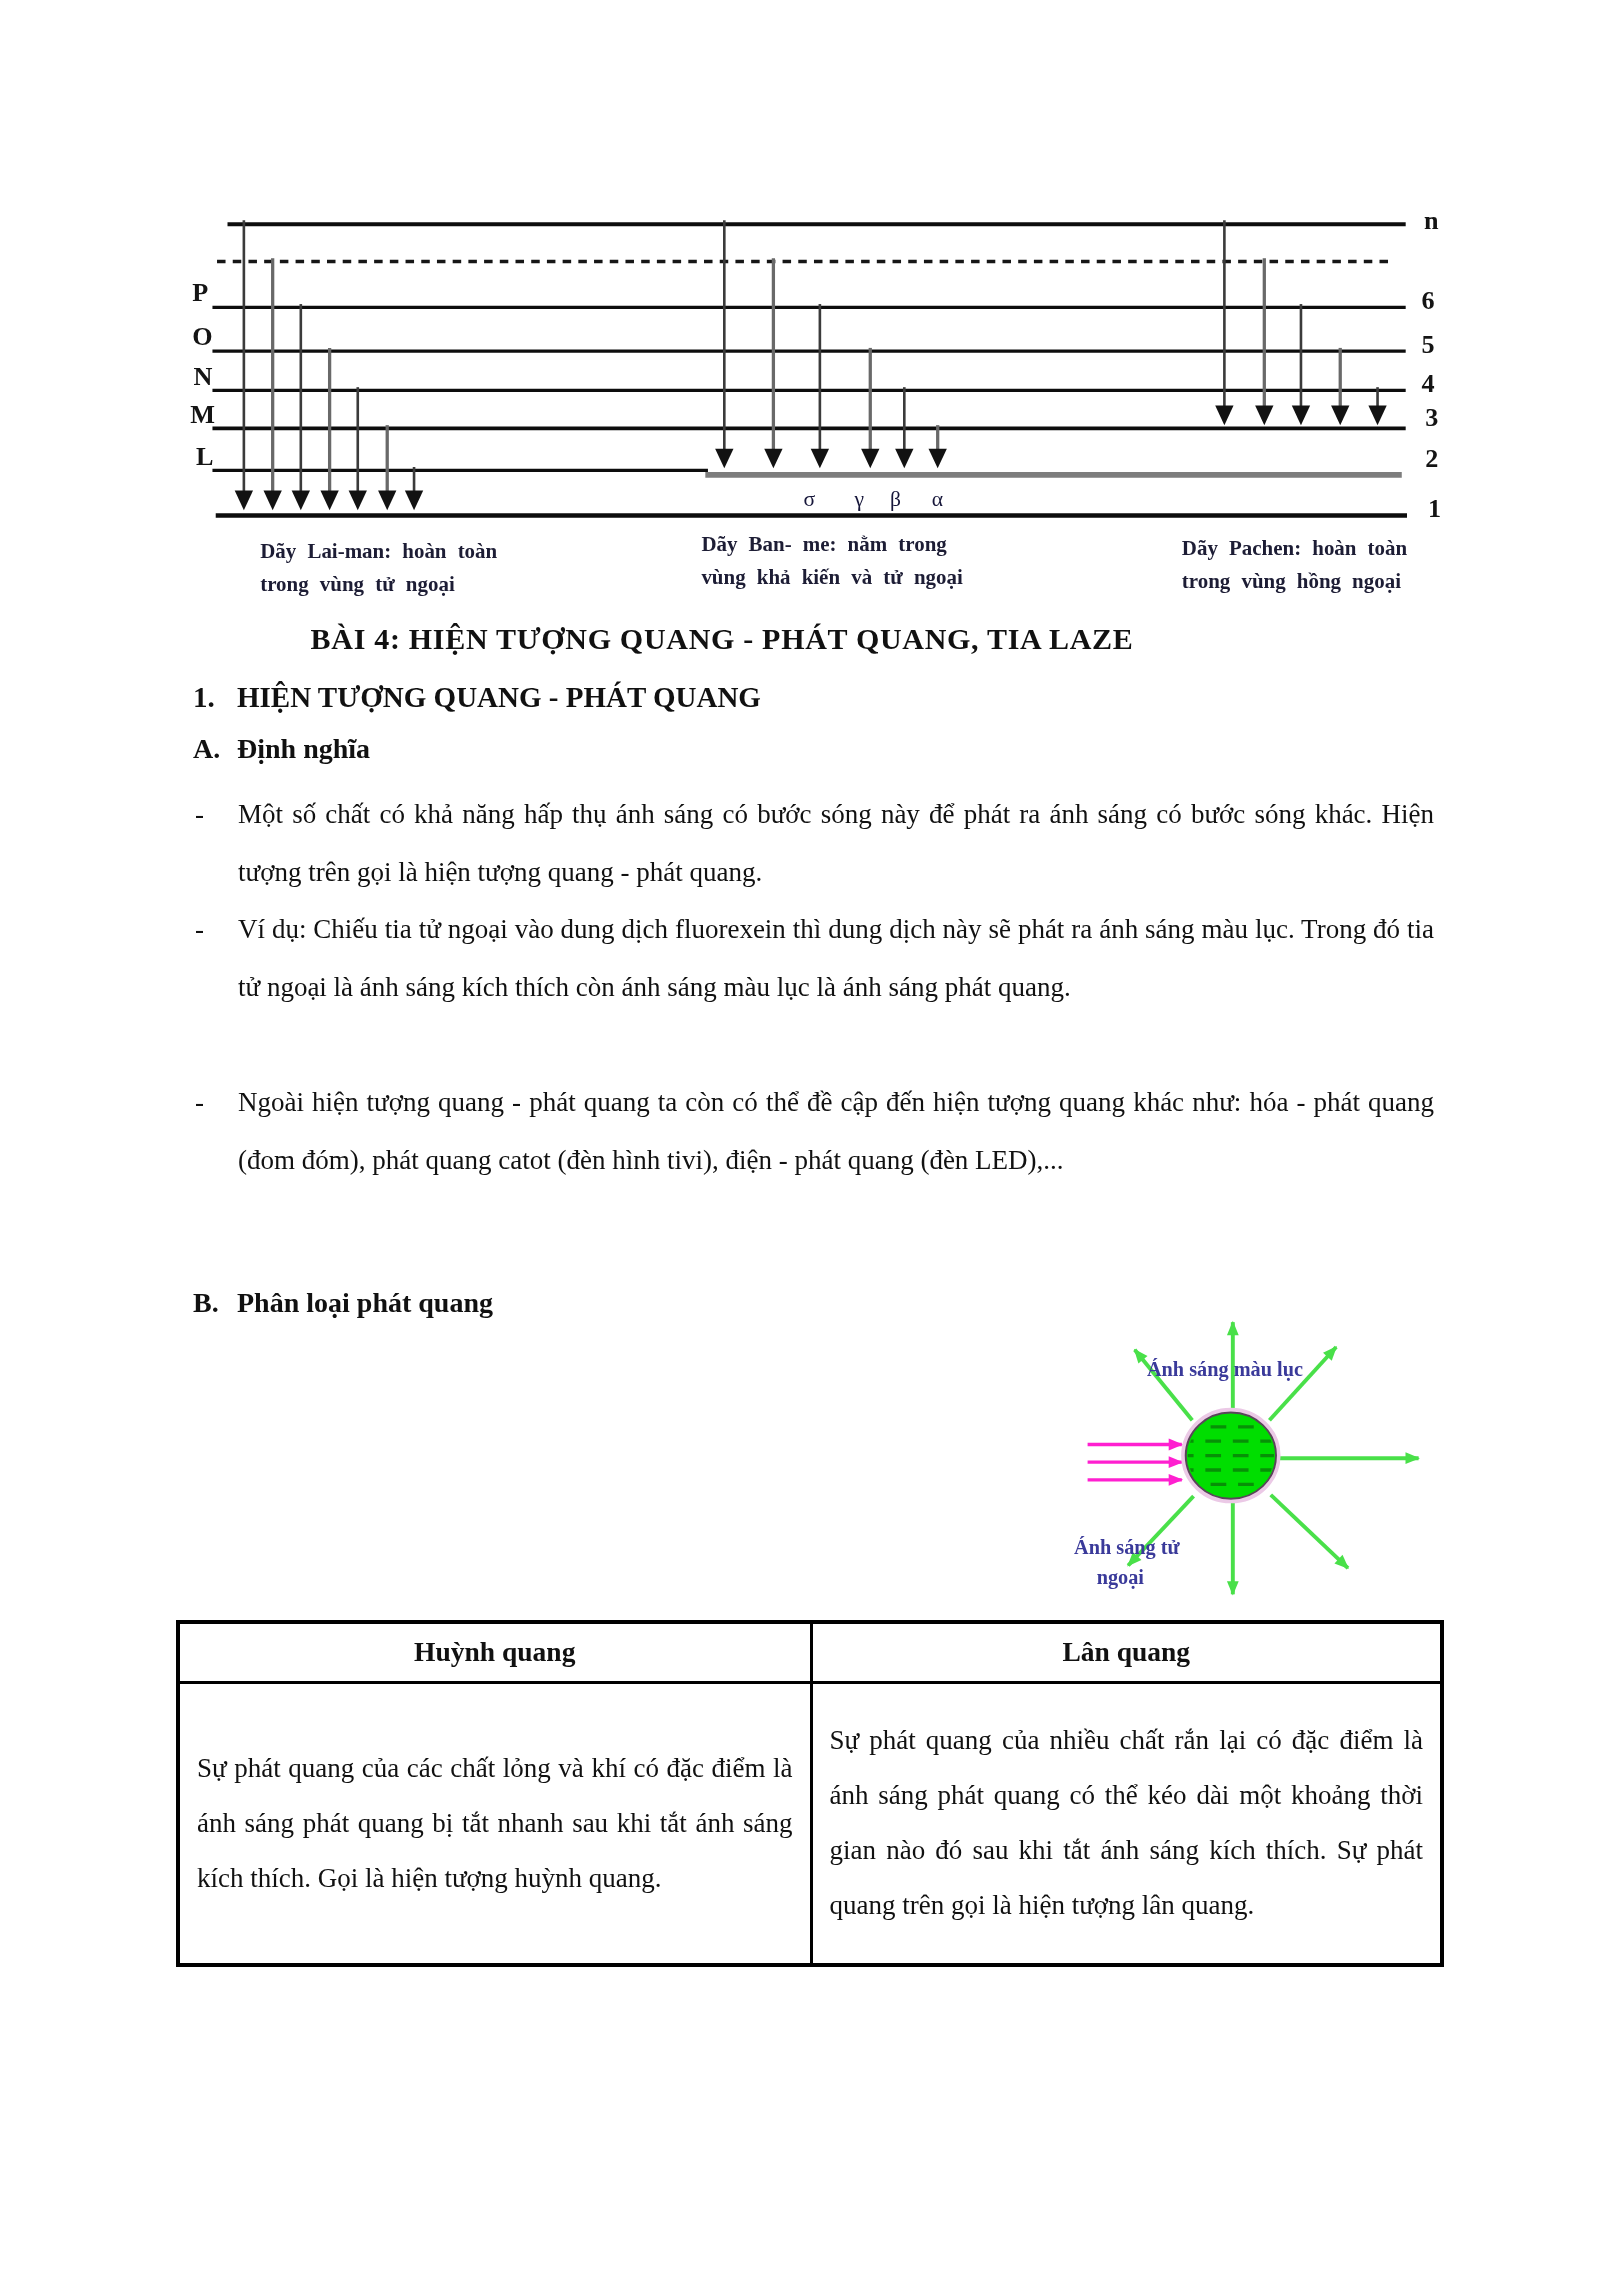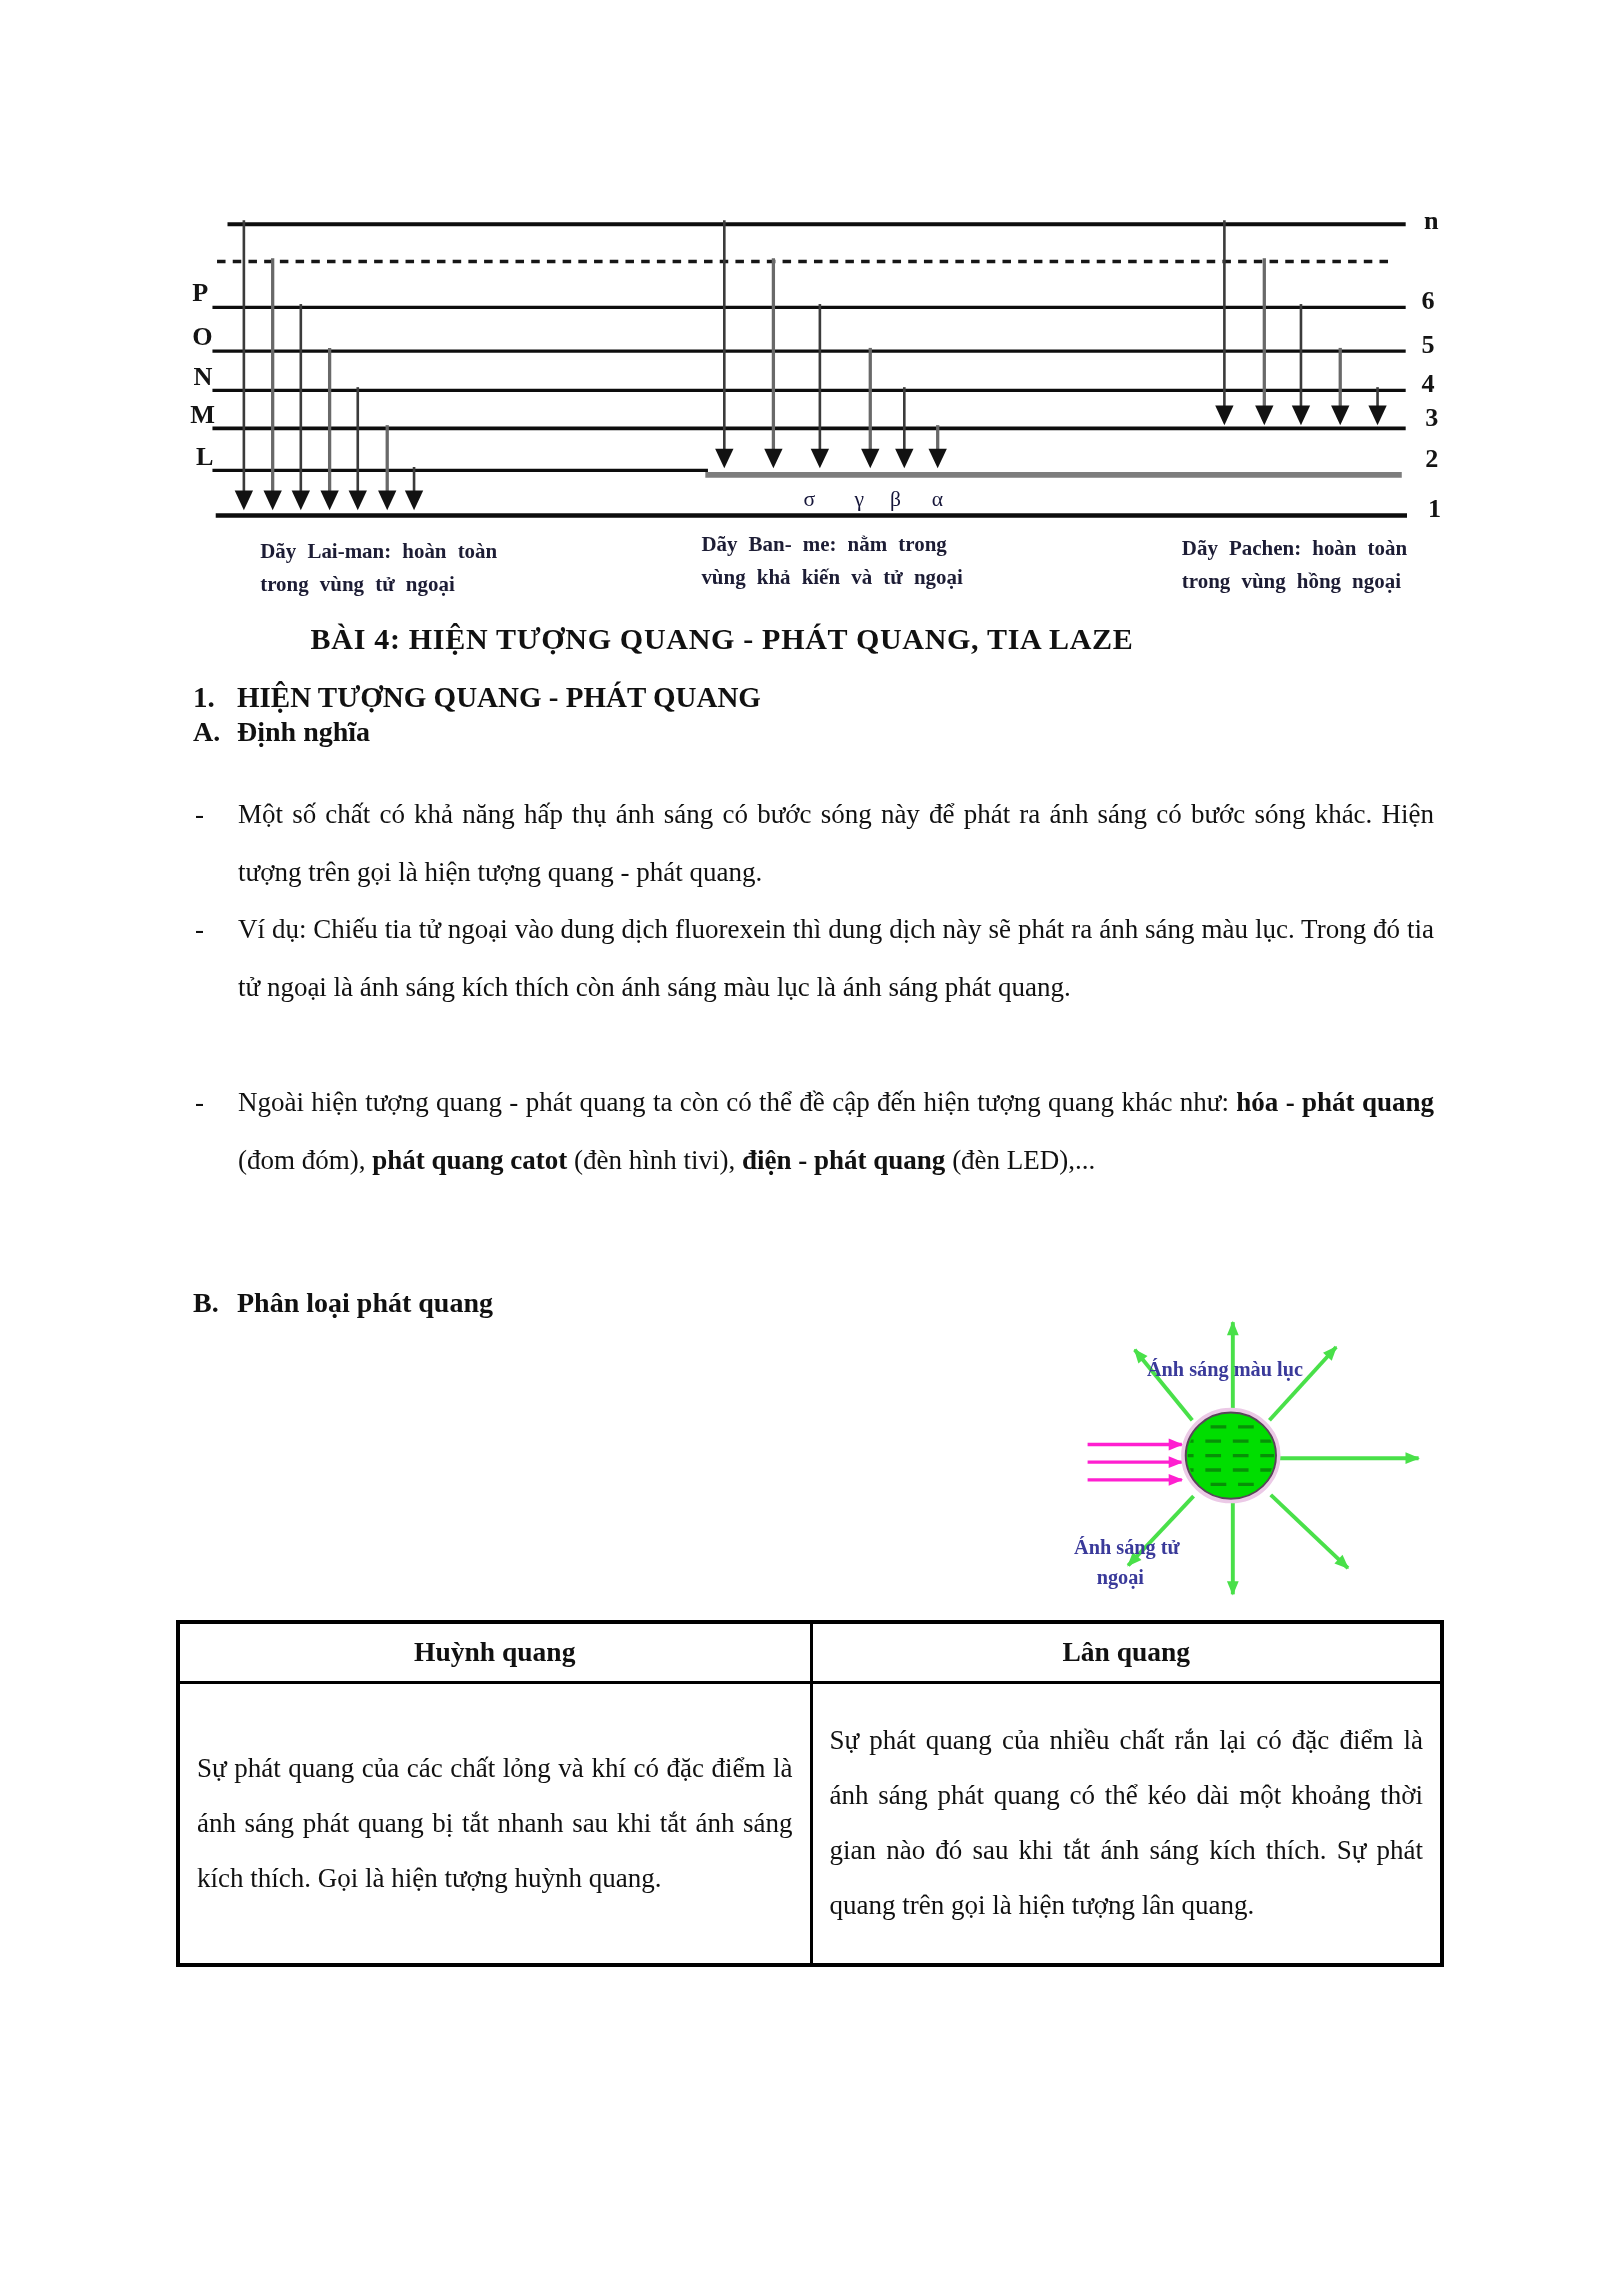--- a/index.html
+++ b/index.html
@@ -10,28 +10,28 @@
   .diagram{position:absolute;left:183px;top:209px;width:1296px;height:393px;}
   .diagram text{font-family:"Liberation Serif","DejaVu Serif",serif;font-weight:bold;fill:#141414;}
   .diagram text.lvl{font-size:40px;}
   .diagram text.greek{font-size:33px;font-weight:normal;fill:#16163a;}
   .diagram text.cap{font-size:32px;fill:#1d1d35;word-spacing:9px;}
 
   
   .title{position:absolute;top:622px;left:0;width:1444px;text-align:center;
          font-size:30px;font-weight:bold;letter-spacing:0.7px;}
   .h2{position:absolute;left:193px;top:681px;font-size:29px;font-weight:bold;}
-  .h3a{position:absolute;left:193px;top:716px;font-size:28px;font-weight:bold;}
+  .h3a{position:absolute;left:193px;top:733px;font-size:28px;font-weight:bold;}
   .h3b{position:absolute;left:193px;top:1258px;font-size:28px;font-weight:bold;margin-top:29px;}
   .hnum{display:inline-block;width:44px;}
   .para{position:absolute;left:238px;width:1196px;margin:0;text-align:justify;
         font-size:27px;line-height:58px;}
   .para .dash{position:absolute;left:-43px;top:0;}
   .b1{top:785px;} .b2{top:900px;} .b3{top:1073px;}
-  .bold{font-weight:bold;}
+  .bold{font-weight:normal;}
 
   
   .illus{position:absolute;left:1047px;top:1296px;width:458px;height:314px;}
   .illus text{font-family:"Liberation Serif","DejaVu Serif",serif;
               font-size:31px;font-weight:bold;fill:#3a3a9a;}
 
   
   table.cmp{position:absolute;left:176px;top:1620px;width:1265px;
             border-collapse:collapse;table-layout:fixed;border:4.6px solid #000;}
   table.cmp th,table.cmp td{border:3.9px solid #000;padding:3.9px 17px;vertical-align:middle;}

